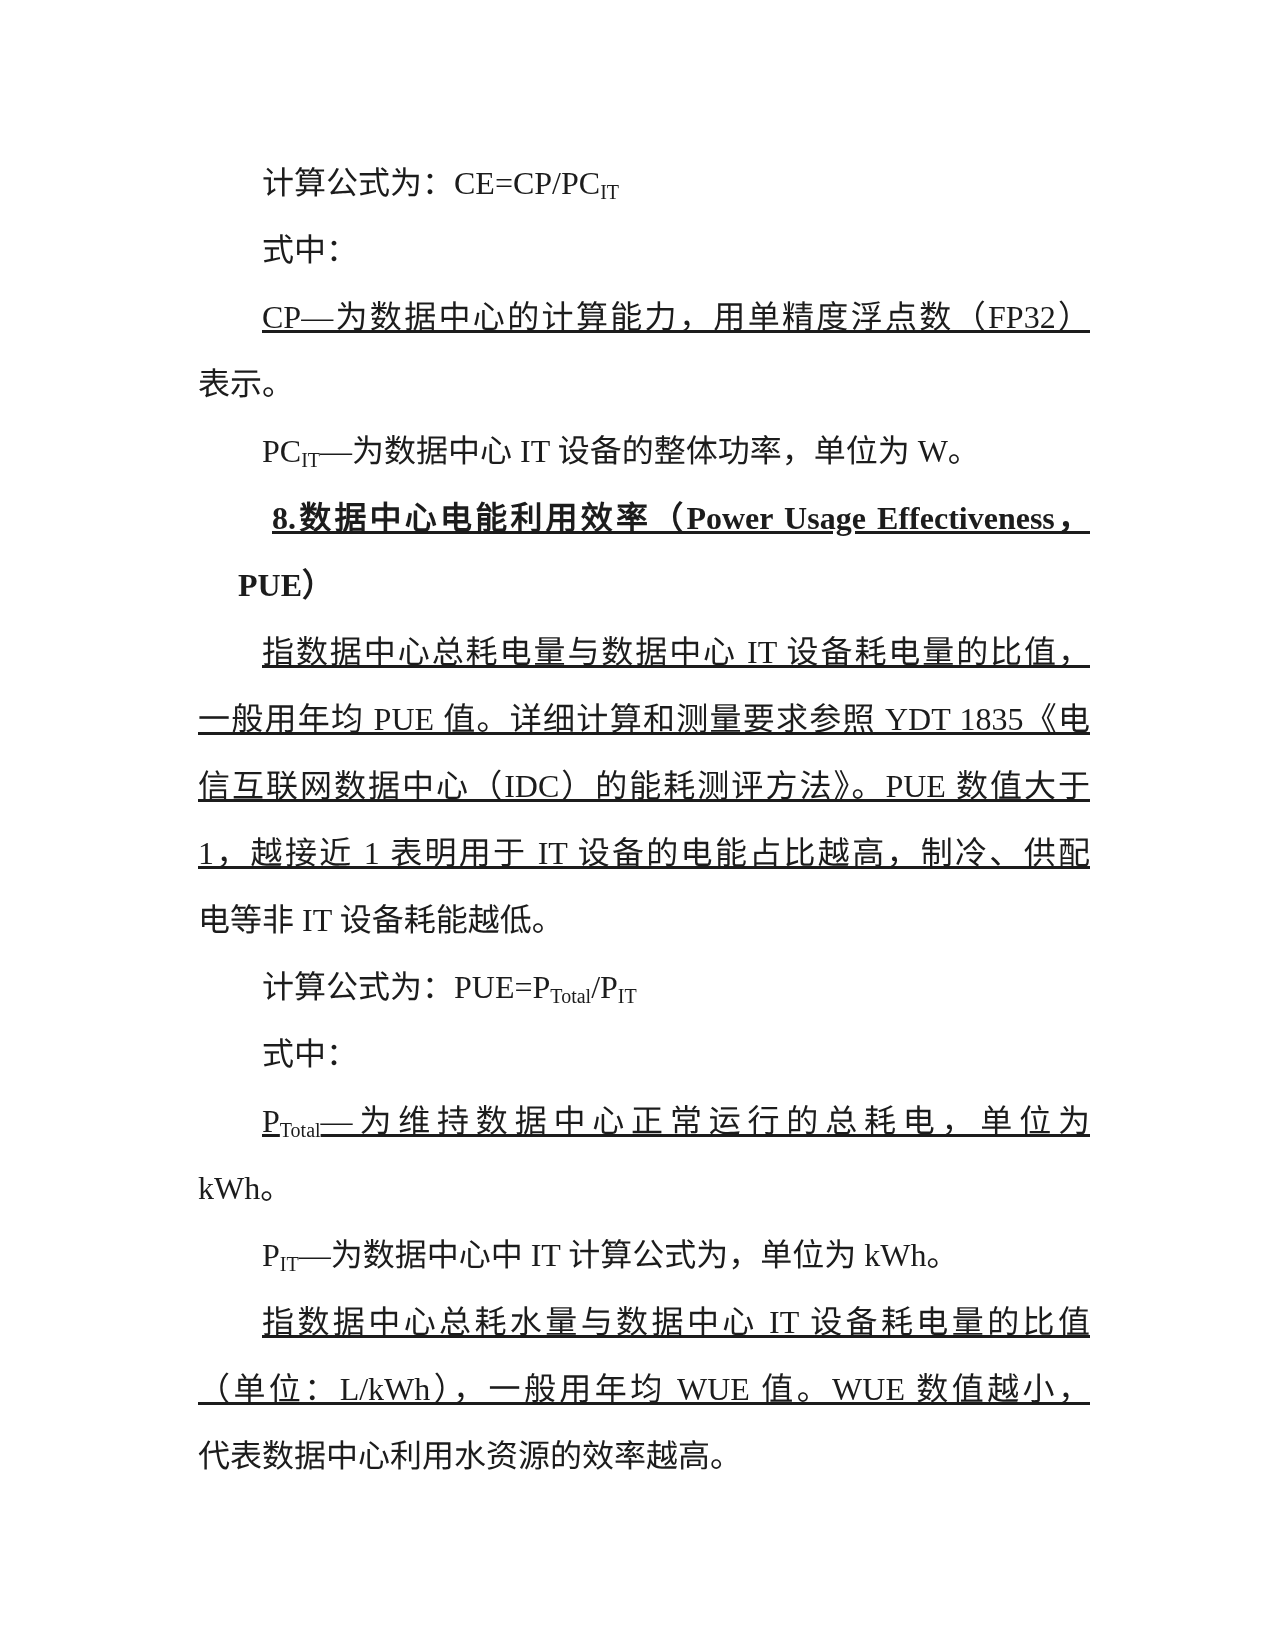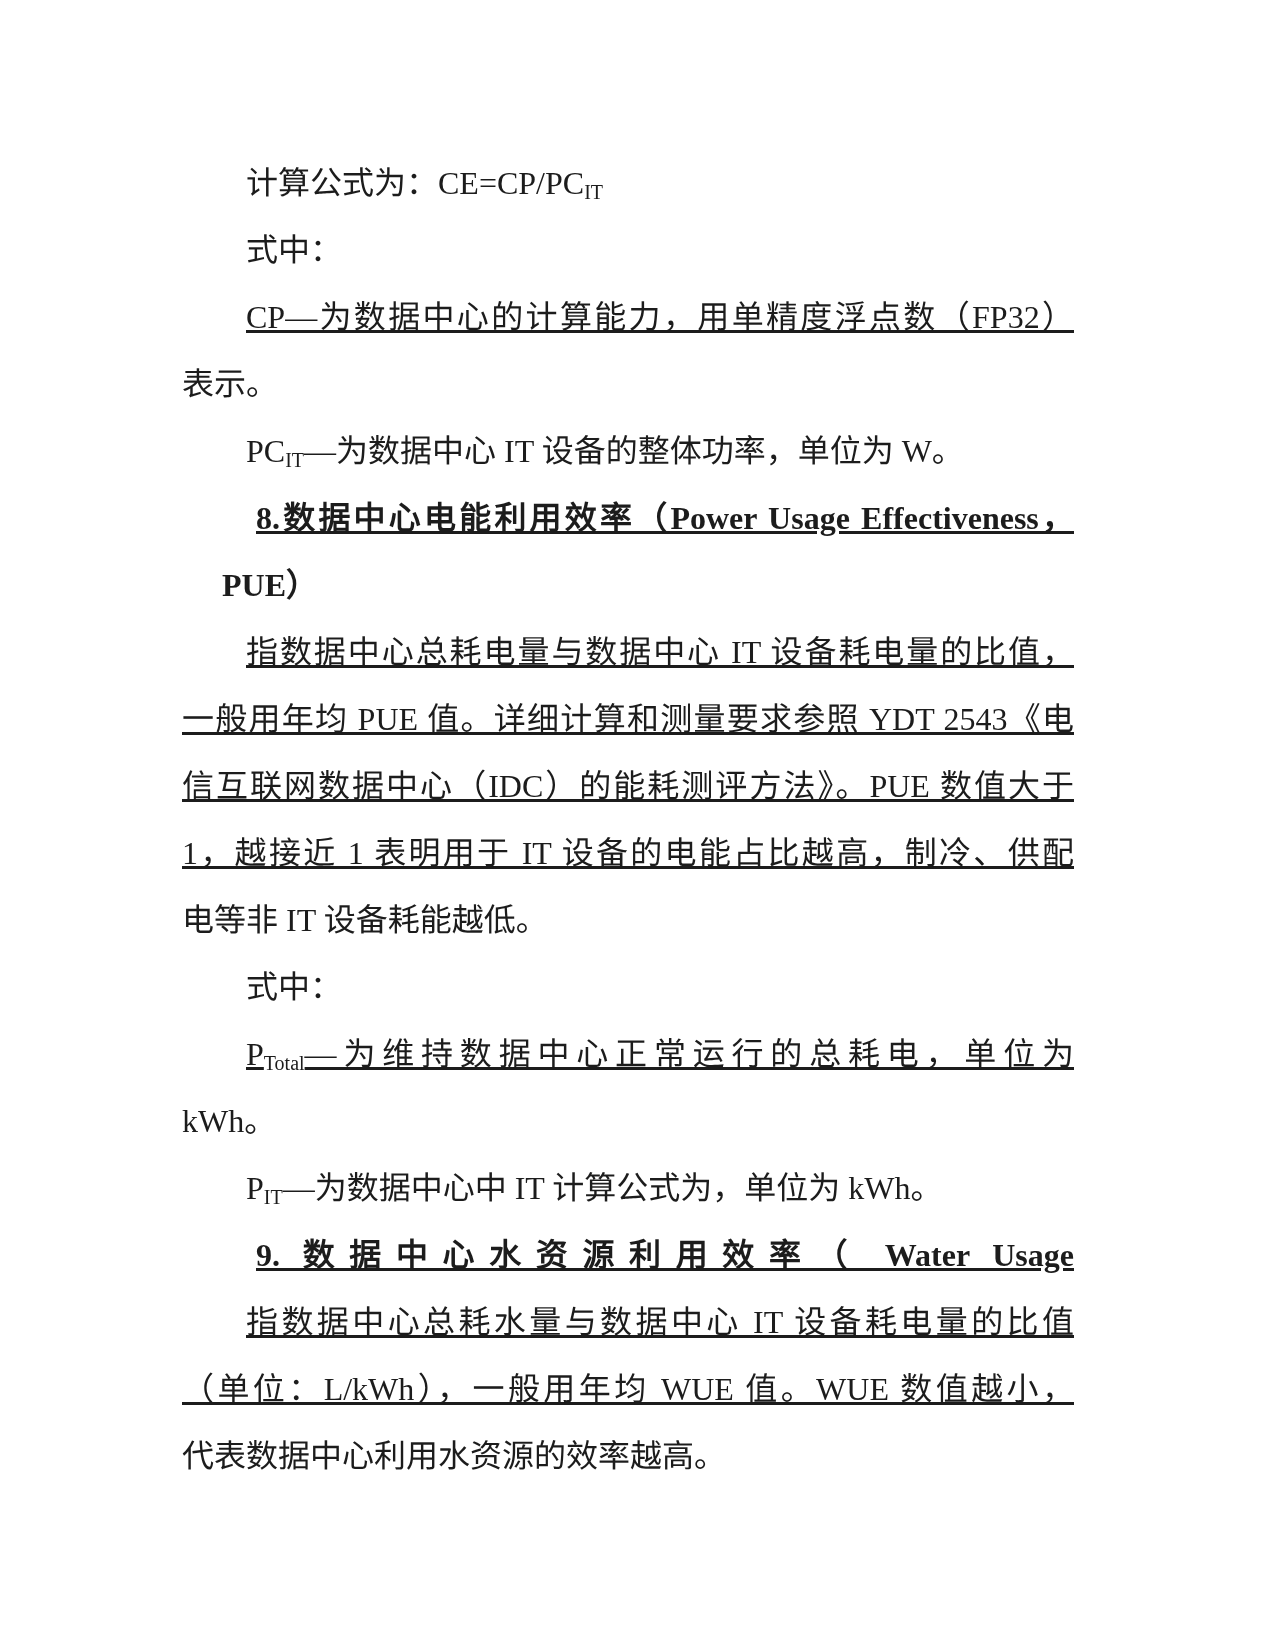--- a/index.html
+++ b/index.html
@@ -9,21 +9,21 @@
   }
   .page {
     position: relative;
     width: 1280px;
     height: 1639px;
     background: #ffffff;
     overflow: hidden;
   }
   .doc {
     position: absolute;
-    left: 182px;
+    left: 198px;
     top: 150px;
     width: 892px;
     font-family: "Liberation Serif", "DejaVu Serif", serif;
     font-size: 32px;
     color: #1c1c1c;
   }
   .line {
     height: 67px;
     line-height: 67px;
     white-space: pre-wrap;
@@ -57,26 +57,26 @@
 <div class="page" style="background: rgb(255, 255, 255);">
   <div class="doc" style="color: rgb(28, 28, 28);">
       <div class="line indent"><span>计算公式为：CE=CP/PC</span><sub>IT</sub></div>
       <div class="line indent"><span>式中：</span></div>
       <div class="line indent justify"><span>CP—为数据中心的计算能力，用单精度浮点数（FP32）</span></div>
       <div class="line flush"><span>表示。</span></div>
       <div class="line indent"><span>PC</span><sub>IT</sub><span>—为数据中心 IT 设备的整体功率，单位为 W。</span></div>
       <div class="line h-first justify"><span>8.数据中心电能利用效率（Power Usage Effectiveness，</span></div>
       <div class="line h-cont"><span>PUE）</span></div>
       <div class="line indent justify"><span>指数据中心总耗电量与数据中心 IT 设备耗电量的比值，</span></div>
-      <div class="line flush justify"><span>一般用年均 PUE 值。详细计算和测量要求参照 YDT 2543《电</span></div>
+      <div class="line flush justify"><span>一般用年均 PUE 值。详细计算和测量要求参照 YDT 1835《电</span></div>
       <div class="line flush justify"><span>信互联网数据中心（IDC）的能耗测评方法》。PUE 数值大于</span></div>
       <div class="line flush justify"><span>1，越接近 1 表明用于 IT 设备的电能占比越高，制冷、供配</span></div>
       <div class="line flush"><span>电等非 IT 设备耗能越低。</span></div>
+      <div class="line indent"><span>计算公式为：PUE=P</span><sub>Total</sub><span>/P</span><sub>IT</sub></div>
       <div class="line indent"><span>式中：</span></div>
       <div class="line indent justify"><span>P</span><sub>Total</sub><span>—为维持数据中心正常运行的总耗电，单位为</span></div>
       <div class="line flush"><span>kWh。</span></div>
       <div class="line indent"><span>P</span><sub>IT</sub><span>—为数据中心中 IT 计算公式为，单位为 kWh。</span></div>
-      <div class="line h-first justify"><span>9. 数据中心水资源利用效率（ Water Usage</span></div>
       <div class="line indent justify"><span>指数据中心总耗水量与数据中心 IT 设备耗电量的比值</span></div>
       <div class="line flush justify"><span>（单位：L/kWh），一般用年均 WUE 值。WUE 数值越小，</span></div>
       <div class="line flush"><span>代表数据中心利用水资源的效率越高。</span></div>
     </div>
 </div>
 
 </body></html>

